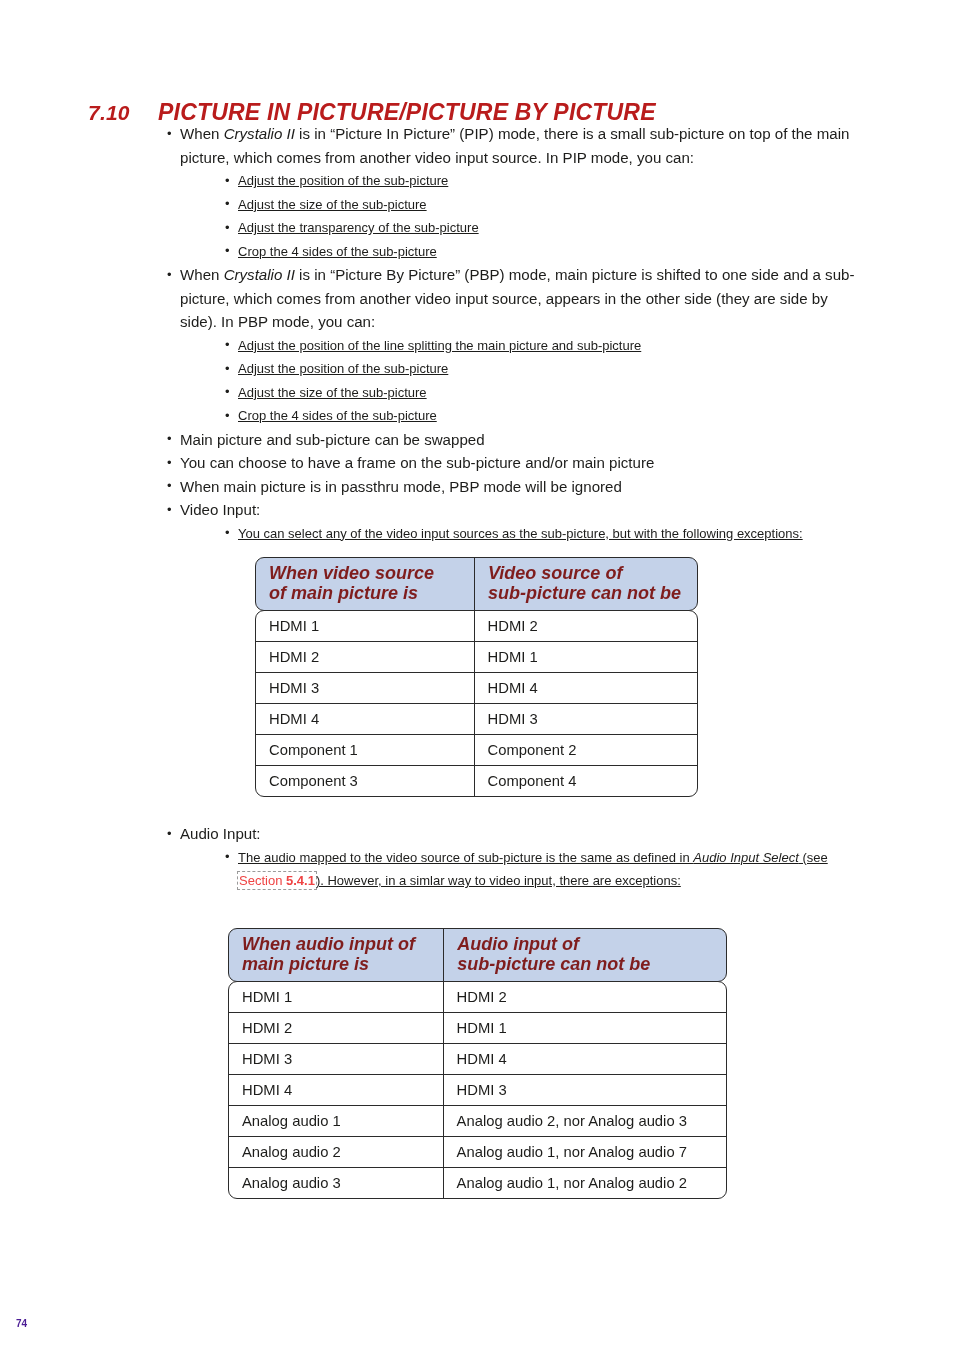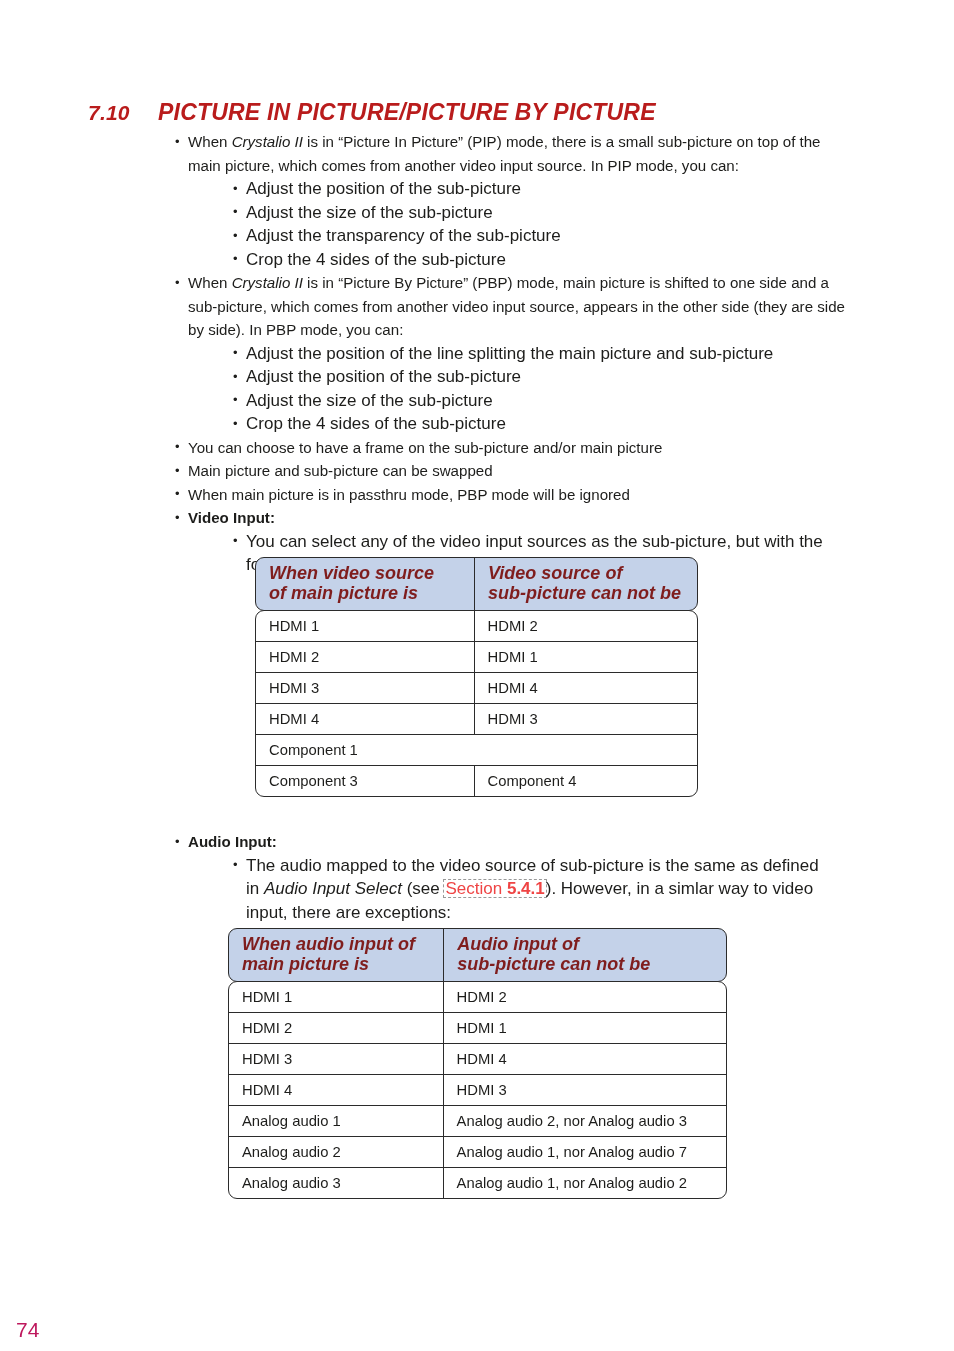--- a/index.html
+++ b/index.html
@@ -47,21 +47,21 @@
   
   .content {
     position: absolute;
     left: 0;
     top: 118px;
     width: 954px;
   }
 
   ul.lvl1 {
     list-style: none;
-    margin: 12px;
+    margin: 4px;
     padding: 0;
   }
   li.b1 {
     position: relative;
     padding-left: 13px;
     margin-left: 163px;
     margin-right: 92px;
     font-size: 15.1px;
     line-height: 23.5px;
     text-align: left;
@@ -77,33 +77,34 @@
   ul.lvl2 {
     list-style: none;
     margin: 0;
     padding: 0;
   }
   li.b2 {
     position: relative;
     padding-left: 13px;
     margin-left: 45px;
     margin-right: 20px;
-    font-size: 17px;
+    font-size: 13px;
     line-height: 23.5px;
+    text-decoration: underline;
   }
   li.b2::before {
     content: "\2022";
     position: absolute;
     left: 0;
     top: -0.5px;
     font-size: 13px;
   }
 
   .it { font-style: italic; }
-  .bd { font-weight: bold; text-align: right; }
+  .bd { font-weight: normal; text-align: right; }
 
   .link-box {
     display: inline-block;
     border: 1px dashed #9a9a9a;
     padding: 0 1px;
     margin: 0 -1px;
     color: #ef4444;
     line-height: 17px;
     vertical-align: baseline;
     text-decoration: none;
@@ -160,23 +161,23 @@
   }
   .trow .cell.c2 {
     border-left: 1.4px solid #2b2b2b;
   }
 
   
   .page-number {
     position: absolute;
     left: 16px;
     top: 1318px;
-    font-size: 21px;
-    font-weight: normal;
-    color: #be185d;
+    font-size: 10px;
+    font-weight: bold;
+    color: #4c1d95;
   }
 </style>
 </head>
 <body>
 
 <div class="page">
 
   <h1 class="section-heading">
     <span class="sec-num">7.10</span>
     <span class="sec-title">PICTURE IN PICTURE/PICTURE BY PICTURE</span>
@@ -198,22 +199,22 @@
       <li class="b1">
         <span>When </span><span class="it">Crystalio II</span><span> is in “Picture By Picture” (PBP) mode, main picture is shifted to one side and a sub-picture, which comes from another video input source, appears in the other side (they are side by side). In PBP mode, you can:</span>
         <ul class="lvl2">
           <li class="b2">Adjust the position of the line splitting the main picture and sub-picture</li>
           <li class="b2">Adjust the position of the sub-picture</li>
           <li class="b2">Adjust the size of the sub-picture</li>
           <li class="b2">Crop the 4 sides of the sub-picture</li>
         </ul>
       </li>
 
+      <li class="b1">Main picture and sub-picture can be swapped</li>
       <li class="b1">You can choose to have a frame on the sub-picture and/or main picture</li>
-      <li class="b1">Main picture and sub-picture can be swapped</li>
       <li class="b1">When main picture is in passthru mode, PBP mode will be ignored</li>
 
       <li class="b1">
         <span class="bd">Video Input:</span>
         <ul class="lvl2">
           <li class="b2">You can select any of the video input sources as the sub-picture, but with the following exceptions:</li>
         </ul>
       </li>
 
     </ul>
@@ -242,20 +243,21 @@
       <div class="trow">
         <div class="cell c1" style="width:217.6px;">HDMI 3</div>
         <div class="cell c2" style="width:222.6px;">HDMI 4</div>
       </div>
       <div class="trow">
         <div class="cell c1" style="width:217.6px;">HDMI 4</div>
         <div class="cell c2" style="width:222.6px;">HDMI 3</div>
       </div>
       <div class="trow">
         <div class="cell c1" style="width:217.6px;">Component 1</div>
+        <div class="cell c2" style="width:222.6px;">Component 2</div>
       </div>
       <div class="trow">
         <div class="cell c1" style="width:217.6px;">Component 3</div>
         <div class="cell c2" style="width:222.6px;">Component 4</div>
       </div>
     </div>
   </div>
 
   <div class="content" style="top:818px;">
     <ul class="lvl1">

